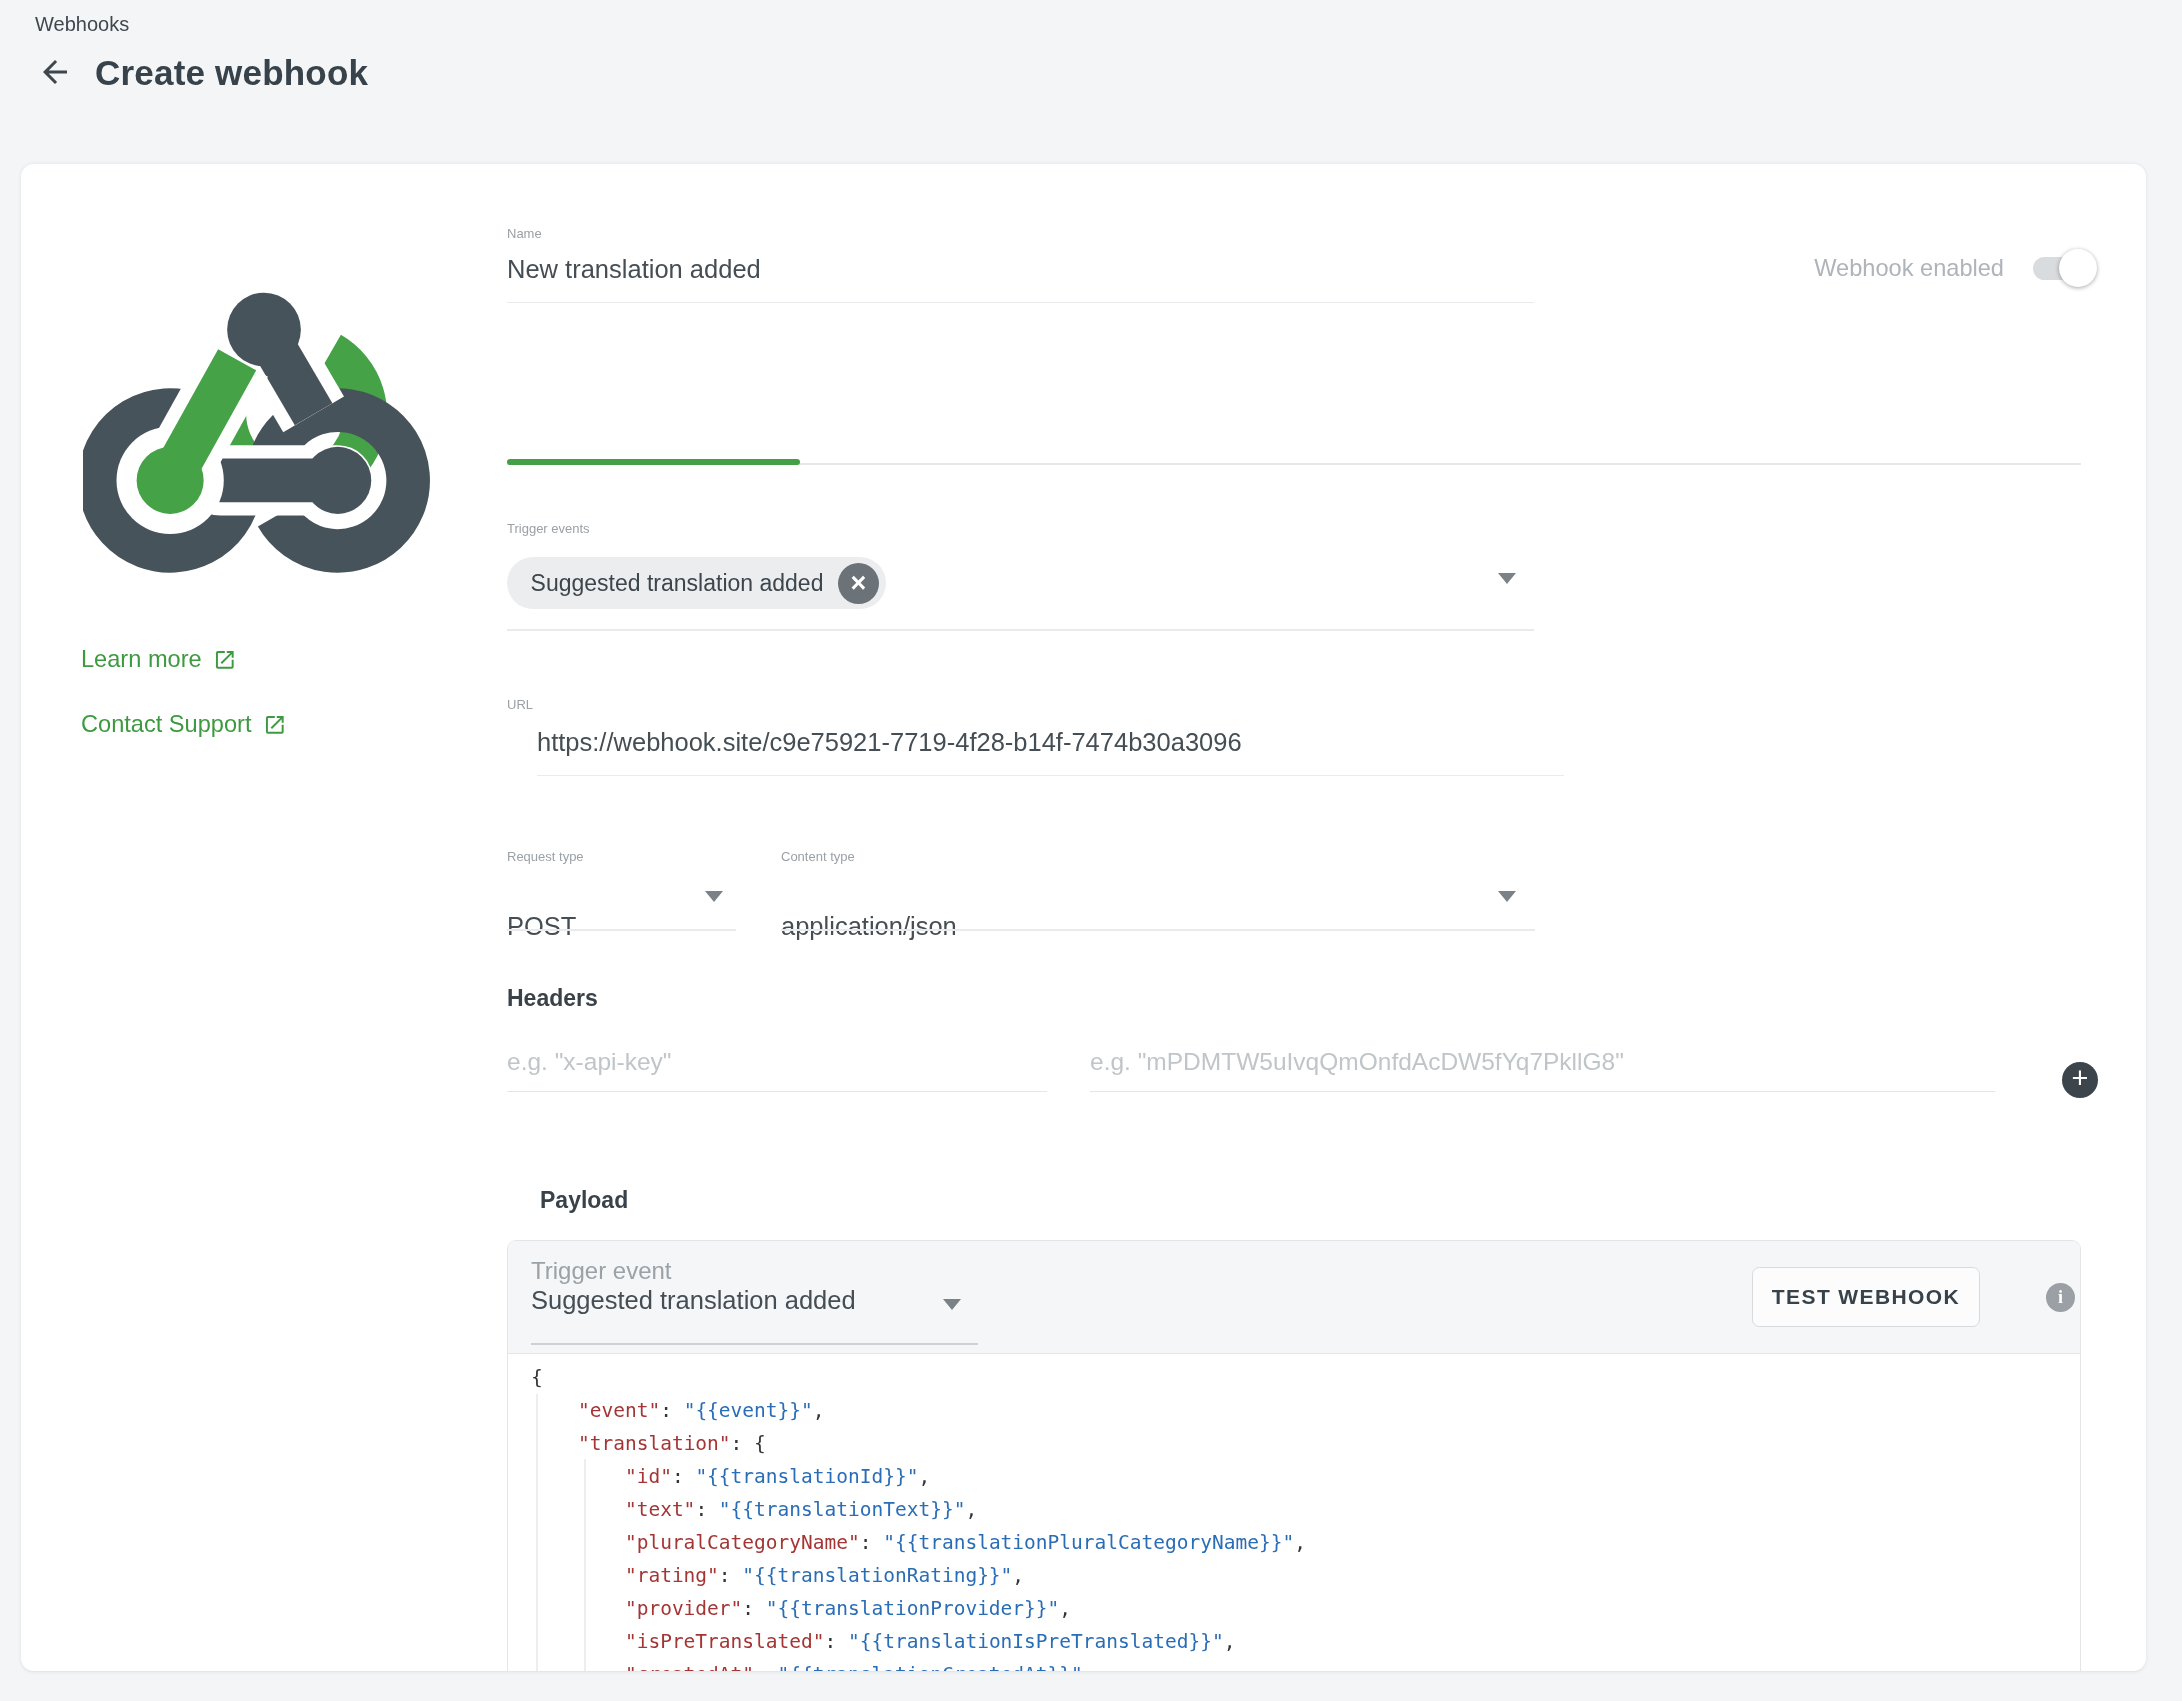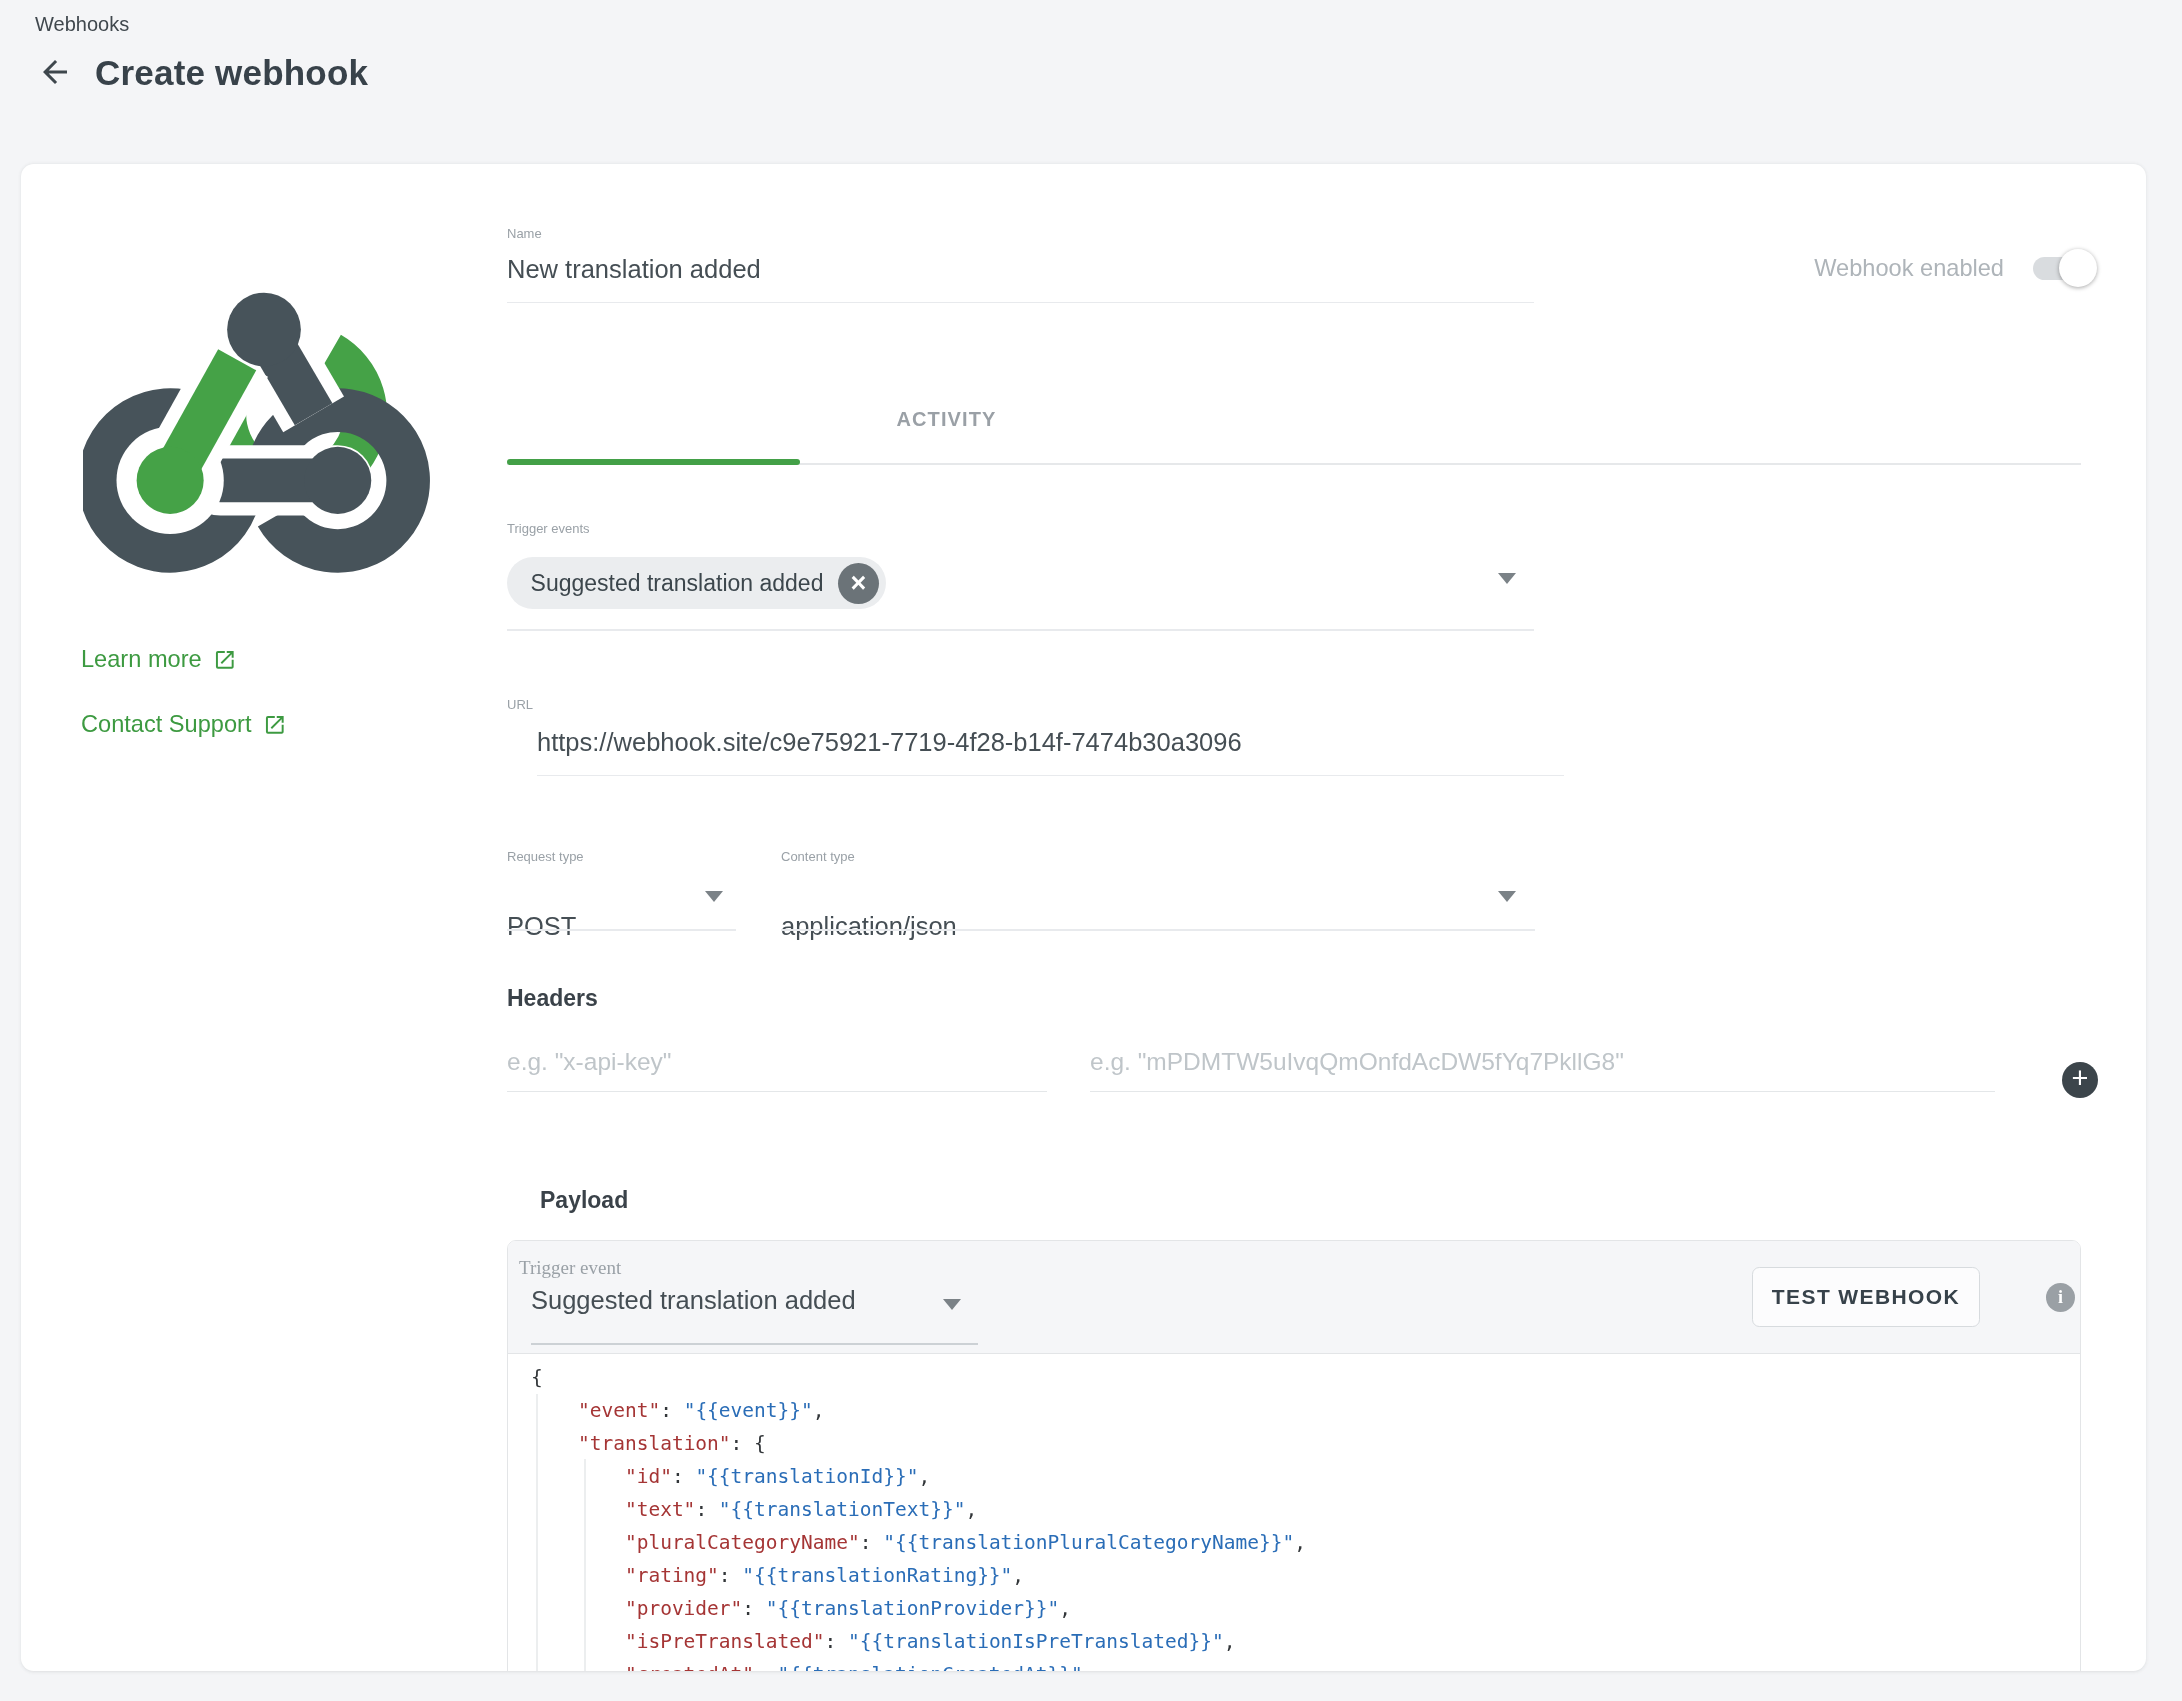--- a/index.html
+++ b/index.html
@@ -91,21 +91,21 @@
 
   
   .payload-panel {
     position:absolute; left:486px; top:1076px; width:1574px; height:636px;
     border:1.8px solid #e3e5e7; border-radius:9px; background:#ffffff;
   }
   .payload-header {
     position:relative; height:113px; background:#f5f6f8;
     border-bottom:1.8px solid #e3e5e7; border-radius:7.3px 7.3px 0 0;
   }
-  .pe-label { position:absolute; left:11px; top:16.4px; font-size:19px; color:#9aa1a7;font-family:Liberation Serif, serif; }
+  .pe-label { position:absolute; left:23px; top:16.4px; font-size:24px; color:#9aa1a7; }
   .pe-value { position:absolute; left:23px; top:45px; font-size:25.5px; color:#454e54; }
   .pe-underline { position:absolute; left:23px; top:102px; width:447px; height:1.8px; background:#ccd1d5; }
   .pe-caret { left:435px; top:58px; }
   .test-btn {
     position:absolute; left:1244px; top:25.5px; width:228px; height:60px;
     background:#fcfcfd; border:1.8px solid #d7dbde; border-radius:7.3px;
     display:flex; align-items:center; justify-content:center;
     font-size:21px; font-weight:700; letter-spacing:1.4px; color:#37424a; cursor:pointer;
   }
   .info-badge {
@@ -190,21 +190,20 @@
   <div class="fld-label" style="left:486px; top:62px;">Name</div>
   <input class="name-input" style="left: 486px; top: 91px; width: 1027px;" value="New translation added">
 
   <div class="toggle-row">
     <div class="toggle-label">Webhook enabled</div>
     <div class="switch">
       <div class="thumb"></div>
     </div>
   </div>
 
-  <div class="tab inactive" style="left:779px;">ACTIVITY</div>
   <div class="tabs-baseline"></div>
   <div class="tab-indicator"></div>
 
   <div class="fld-label" style="left:486px; top:357px;">Trigger events</div>
   <div class="chip">
     <span>Suggested translation added</span>
     <span class="chip-x">×</span>
   </div>
   <div class="caret" style="left:1477px; top:409px;"></div>
   <div class="underline" style="left:486px; top:465px; width:1027px;"></div>

